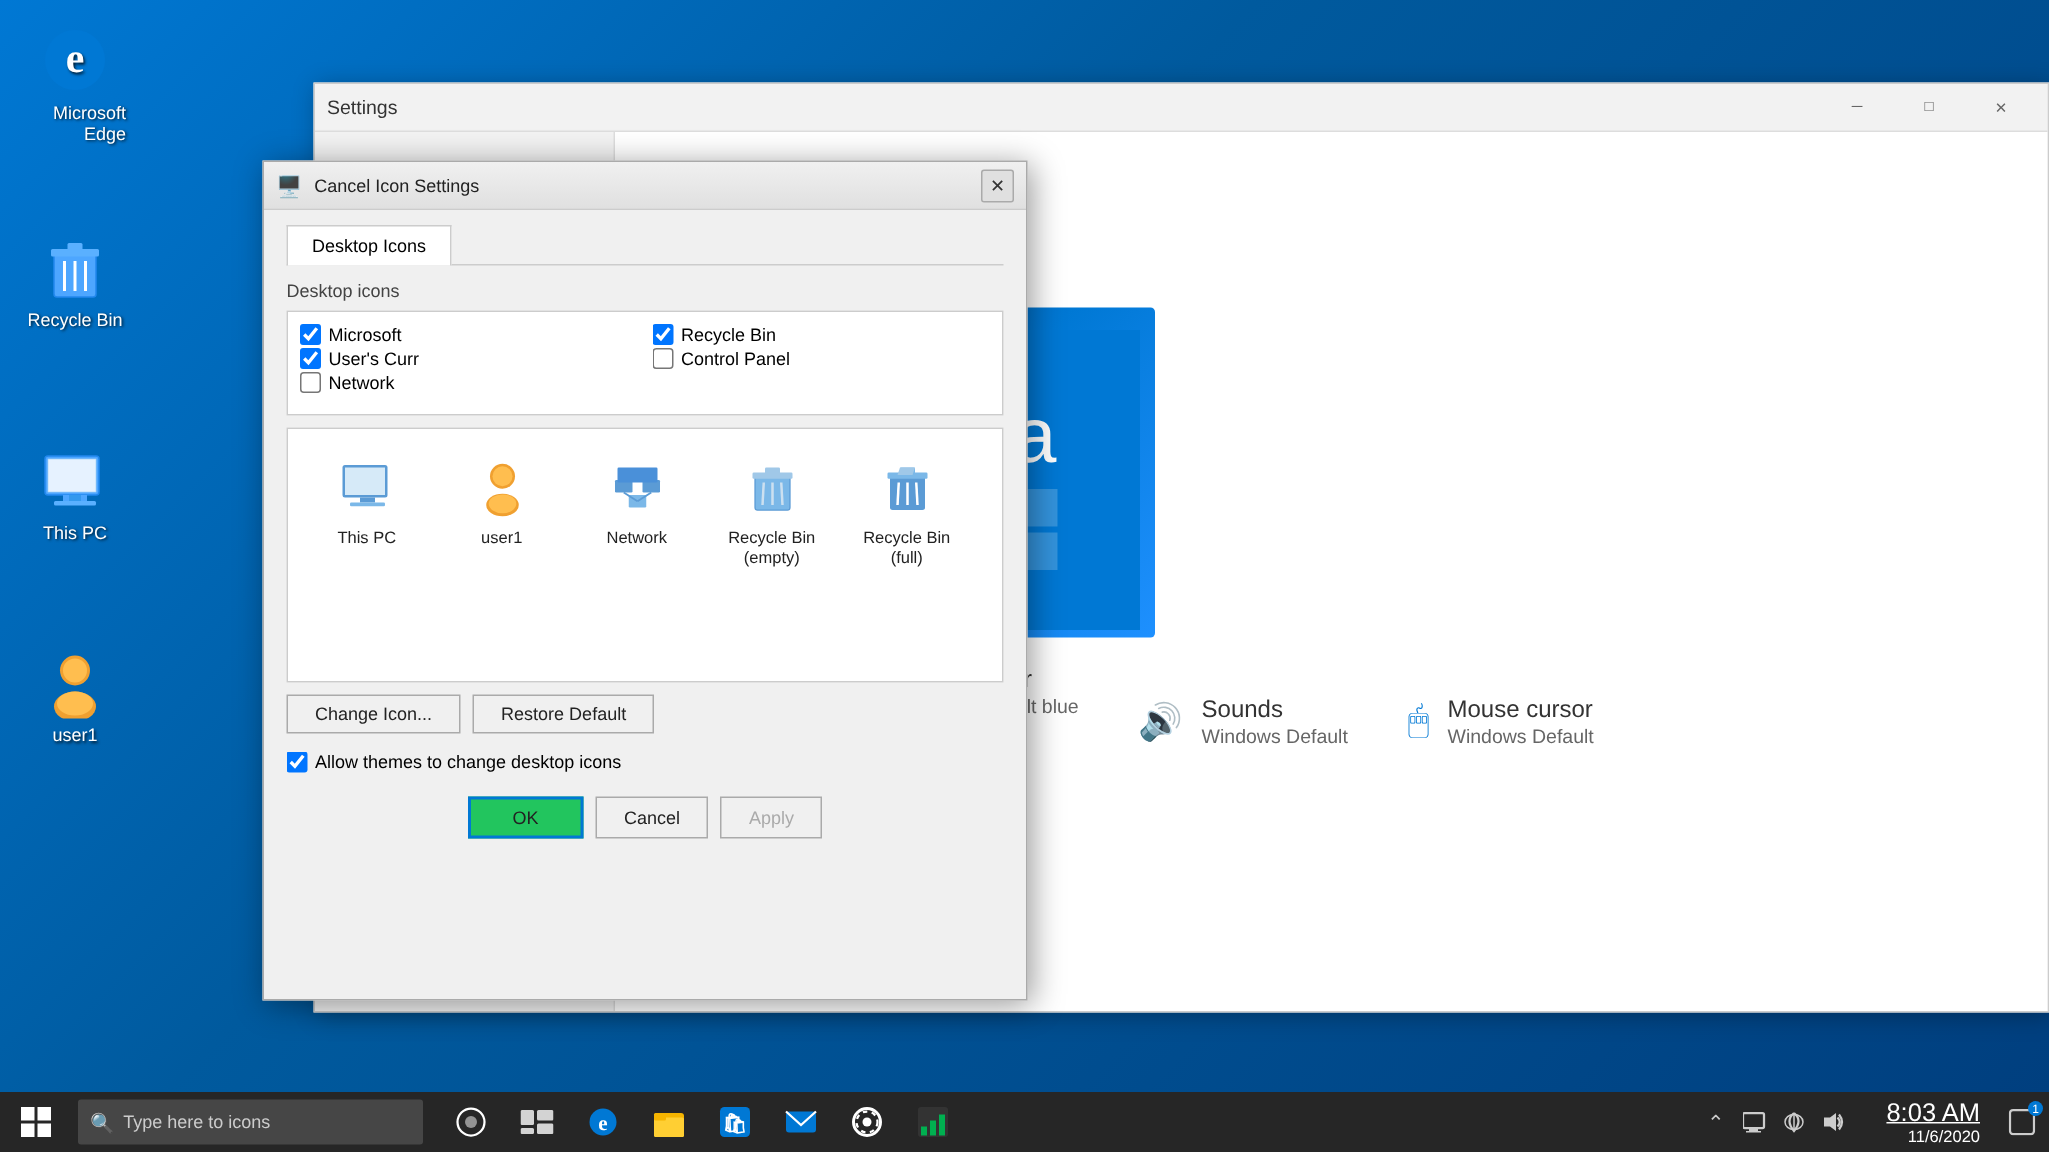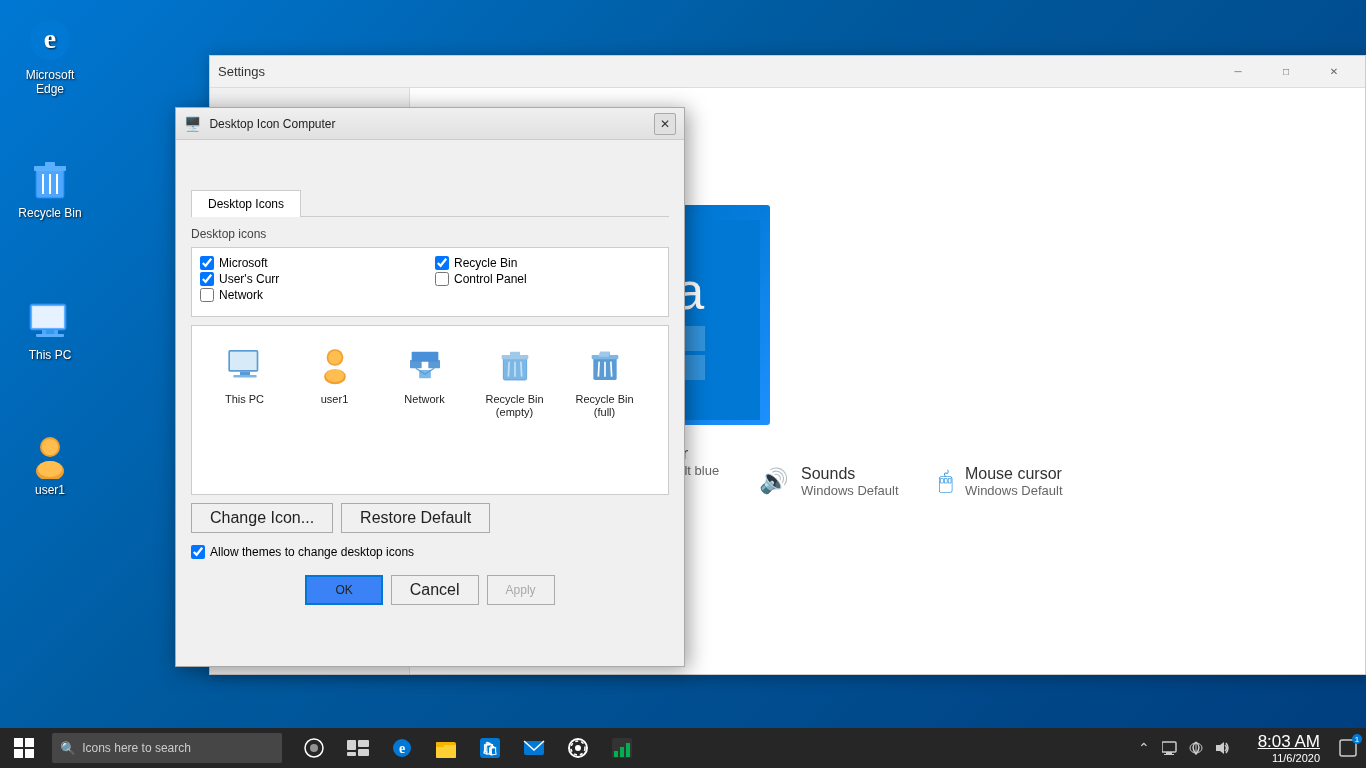--- a/index.html
+++ b/index.html
@@ -30,21 +30,21 @@
     }
     .desktop-icon .icon-img {
       width: 48px;
       height: 48px;
       display: flex;
       align-items: center;
       justify-content: center;
       font-size: 36px;
       margin-bottom: 4px;
     }
-    .desktop-icon span { word-break: break-word; line-height: 1.2; }
+    .desktop-icon span { word-break: break-word; line-height: 1.2; text-align: right; }
 
     
     .settings-window {
       position: absolute;
       left: 209px;
       top: 55px;
       width: 1157px;
       height: 620px;
       background: #f2f2f2;
       border: 1px solid #ccc;
@@ -136,21 +136,21 @@
       width: 22px; height: 22px;
       background: #e0e0e0;
       border: 1px solid #aaa;
       border-radius: 2px;
       display: flex; align-items: center; justify-content: center;
       cursor: pointer;
       font-size: 12px;
       color: #333;
     }
 
-    .dialog-body { padding: 10px 15px; margin-top: 40px; }
+    .dialog-body { padding: 10px 15px; }
 
     
     .tab-bar { display: flex; border-bottom: 1px solid #ccc; margin-bottom: 10px; }
     .tab {
       padding: 6px 16px;
       font-size: 12px;
       cursor: pointer;
       border: 1px solid transparent;
       border-bottom: none;
       background: #f0f0f0;
@@ -220,21 +220,21 @@
     .preview-icon-item span { line-height: 1.2; word-break: break-word; }
 
     
     .btn-row {
       display: flex;
       gap: 8px;
       margin-top: 8px;
     }
     .btn {
       padding: 5px 18px;
-      font-size: 16px;
+      font-size: 12px;
       border: 1px solid #aaa;
       background: #f0f0f0;
       cursor: pointer;
       color: #222;
     }
     .btn:disabled { color: #aaa; background: #f0f0f0; cursor: default; }
 
     .allow-themes {
       display: flex;
       align-items: center;
@@ -249,21 +249,21 @@
     .dialog-footer {
       display: flex;
       justify-content: center;
       gap: 8px;
       margin-top: 16px;
     }
     .btn-ok {
       padding: 5px 28px;
       font-size: 12px;
       border: 2px solid #0078d4;
-      background: #3b82f6;
+      background: #22c55e;
       cursor: pointer;
       color: #222;
     }
     .btn-apply {
       padding: 5px 18px;
       font-size: 12px;
       border: 1px solid #aaa;
       background: #f0f0f0;
       cursor: pointer;
       color: #aaa;
@@ -547,21 +547,21 @@
           </div>
         </div>
       </div>
     </div>
   </div>
 
   <div class="dialog-overlay">
     <div class="dialog-titlebar">
       <div class="dialog-titlebar-left">
         <span style="font-size:14px;">🖥️</span>
-        <span class="dialog-title">Desktop Icon Computer</span>
+        <span class="dialog-title">Cancel Icon Settings</span>
       </div>
       <div class="dialog-close">✕</div>
     </div>
 
     <div class="dialog-body">
 
       <div class="tab-bar">
         <div class="tab active">Desktop Icons</div>
       </div>
 
@@ -695,21 +695,21 @@
     <svg width="20" height="20" viewBox="0 0 20 20" fill="white">
       <rect x="0" y="0" width="9" height="9"></rect>
       <rect x="11" y="0" width="9" height="9"></rect>
       <rect x="0" y="11" width="9" height="9"></rect>
       <rect x="11" y="11" width="9" height="9"></rect>
     </svg>
   </div>
 
   <div class="taskbar-search">
     <span class="taskbar-search-icon">🔍</span>
-    <span class="taskbar-search-text">Icons here to search</span>
+    <span class="taskbar-search-text">Type here to icons</span>
   </div>
 
   <div class="taskbar-icons">
     <div class="taskbar-app-icon">
       <svg width="22" height="22" viewBox="0 0 22 22" fill="none">
         <circle cx="11" cy="11" r="9" stroke="white" stroke-width="1.5" fill="none"></circle>
         <circle cx="11" cy="11" r="4" fill="white" opacity="0.5"></circle>
       </svg>
     </div>
     <div class="taskbar-app-icon">

